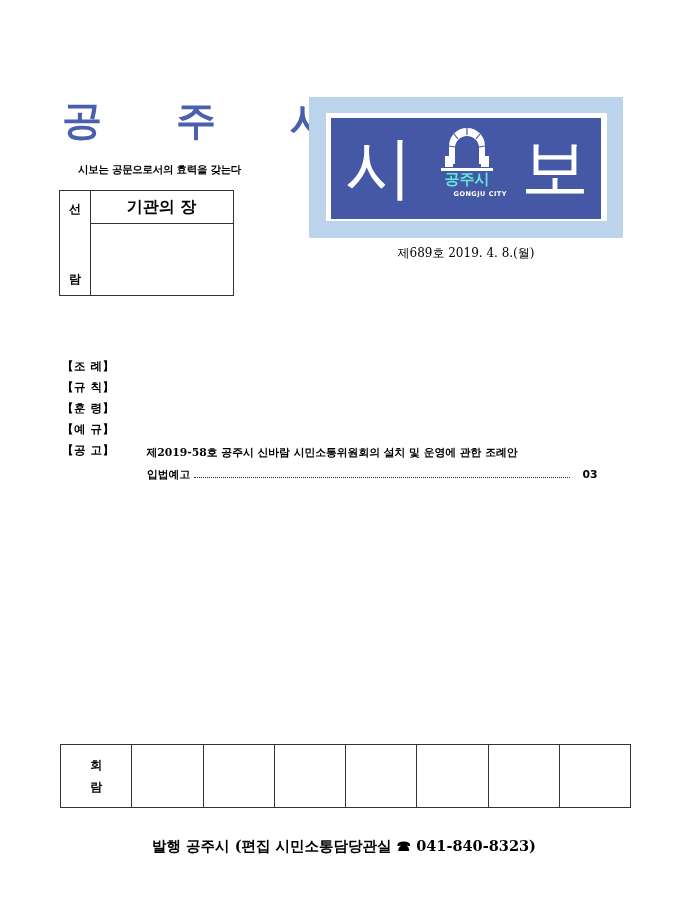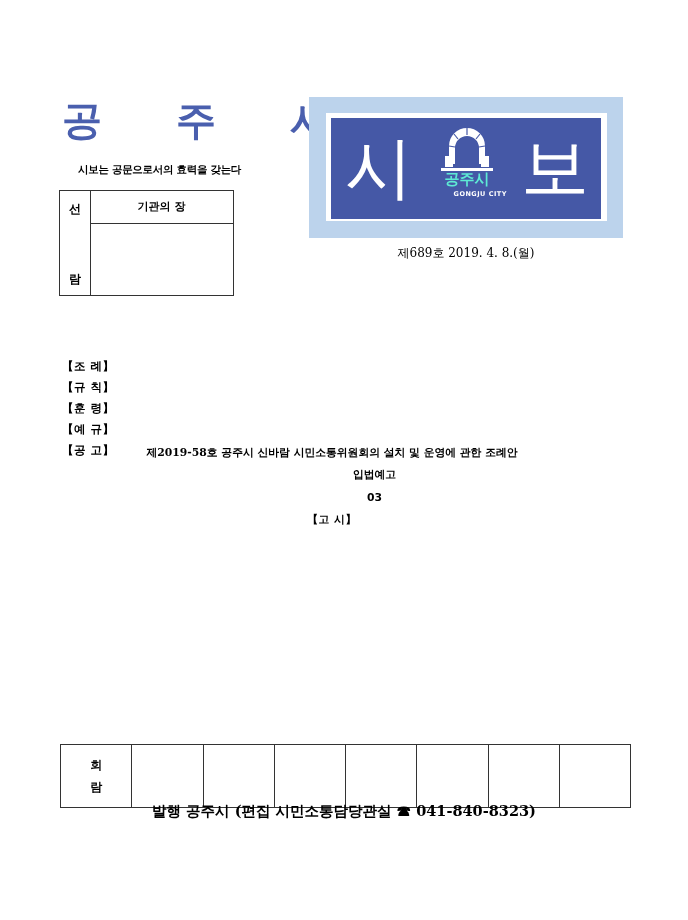--- a/index.html
+++ b/index.html
@@ -6,43 +6,43 @@
   body { width:688px; height:920px; position:relative; overflow:hidden;
          font-family:"DejaVu Serif", "Liberation Serif", serif; color:#000; }
   .abs { position:absolute; }
   .city-title { left:62px; top:96px; width:200px; font-family:"DejaVu Sans","Liberation Sans",sans-serif;
     font-size:40px; font-weight:bold; color:#4a5fae; letter-spacing:30px; white-space:nowrap; line-height:48px; }
   .tagline { left:78px; top:163px; font-size:10.5px; font-weight:bold; letter-spacing:-0.3px; white-space:nowrap; }
   .review-box { left:59px; top:190px; width:175px; height:106px; border:1.3px solid #333; box-sizing:border-box; }
   .review-box .vline { position:absolute; left:30px; top:0; bottom:0; border-left:1.3px solid #333; }
   .review-box .hline { position:absolute; left:30px; right:0; top:32px; border-top:1.3px solid #333; }
   .review-box .lbl { position:absolute; left:0; width:30px; text-align:center; font-size:12px; font-weight:bold; }
-  .review-box .head { position:absolute; left:30px; right:0; top:0; height:32px; line-height:32px; text-align:center; font-size:11px; font-weight:bold; }
+  .review-box .head { position:absolute; left:30px; right:0; top:0; height:32px; line-height:32px; text-align:center; font-size:16px; font-weight:bold; }
   .logo-outer { left:309px; top:97px; width:314px; height:141px; background:#bcd3ec; }
   .logo-gap { position:absolute; left:17px; top:16px; width:281px; height:108px; background:#fff; }
   .logo-inner { position:absolute; left:22px; top:21px; width:270px; height:101px; background:#4558a6; }
   .logo-si { position:absolute; left:14px; top:6px; font-family:"DejaVu Sans",sans-serif; font-size:68px; color:#fff; line-height:88px; }
   .logo-bo { position:absolute; left:190px; top:6px; font-family:"DejaVu Sans",sans-serif; font-size:68px; color:#fff; line-height:88px; }
   .logo-emblem { position:absolute; left:96px; top:6px; width:80px; height:90px; }
   .logo-city-ko { position:absolute; left:96px; top:52px; width:80px; text-align:center; font-family:"DejaVu Sans",sans-serif; font-size:15px; color:#5eead4; font-weight:bold; }
   .logo-city-en { position:absolute; left:96px; top:72px; width:80px; text-align:right; font-family:"DejaVu Sans",sans-serif; font-size:6.5px; color:#fff; font-weight:bold; letter-spacing:0.5px; }
   .issue { left:309px; top:245px; width:314px; text-align:center; font-size:12px; font-weight:normal; white-space:nowrap; }
   .toc { left:62px; top:356px; font-size:11.5px; font-weight:bold; }
   .toc .row { height:21px; line-height:21px; white-space:nowrap; }
   .toc .cat { letter-spacing:0.5px; }
   .entry { left:62px; top:442px; width:540px; font-size:10.8px; font-weight:bold; line-height:22px;text-align:center; }
   .entry .l1 { white-space:nowrap; }
-  .entry .l2 { display:flex; align-items:center; padding-left:85px; white-space:nowrap;flex-direction:column; }
+  .entry .l2 { display:flex; align-items:center; padding-left:85px; white-space:nowrap; }
   .entry .dots { flex:1; border-bottom:1.3px dotted #333; margin:0 8px 0 4px; height:0; position:relative; top:2px; }
   .entry .page { width:24px; font-family:"DejaVu Sans",sans-serif; }
   .entry .cat { letter-spacing:0.5px; }
   .circ { left:60px; top:744px; width:571px; height:64px; border:1.3px solid #333; box-sizing:border-box; display:flex; }
   .circ .cell { flex:1; border-left:1.3px solid #333; }
   .circ .cell:first-child { border-left:none; display:flex; flex-direction:column; align-items:center; justify-content:center; font-size:12px; font-weight:bold; line-height:22px; }
-  .footer { left:0; top:802px; width:688px; text-align:center; font-size:14.5px; font-weight:bold; white-space:nowrap; }
+  .footer { left:0; top:837px; width:688px; text-align:center; font-size:14.5px; font-weight:bold; white-space:nowrap; }
 </style>
 </head>
 <body>
 
 <div class="abs city-title">공 주 시</div>
 <div class="abs tagline">시보는 공문으로서의 효력을 갖는다</div>
 
 <div class="abs review-box">
   <div class="vline"></div>
   <div class="hline"></div>
@@ -88,21 +88,20 @@
   <div class="row cat">【공   고】</div>
 </div>
 
 <div class="abs entry">
   <div class="l1">제2019-58호 공주시 신바람 시민소통위원회의 설치 및 운영에 관한 조례안</div>
   <div class="l2">
     <span>입법예고</span>
     <span class="dots"></span>
     <span class="page">03</span>
   </div>
-  <div class="cat">【고   시】</div>
 </div>
 
 <div class="abs circ">
   <div class="cell">
     <span>회</span>
     <span>람</span>
   </div>
   <div class="cell"></div>
   <div class="cell"></div>
   <div class="cell"></div>

